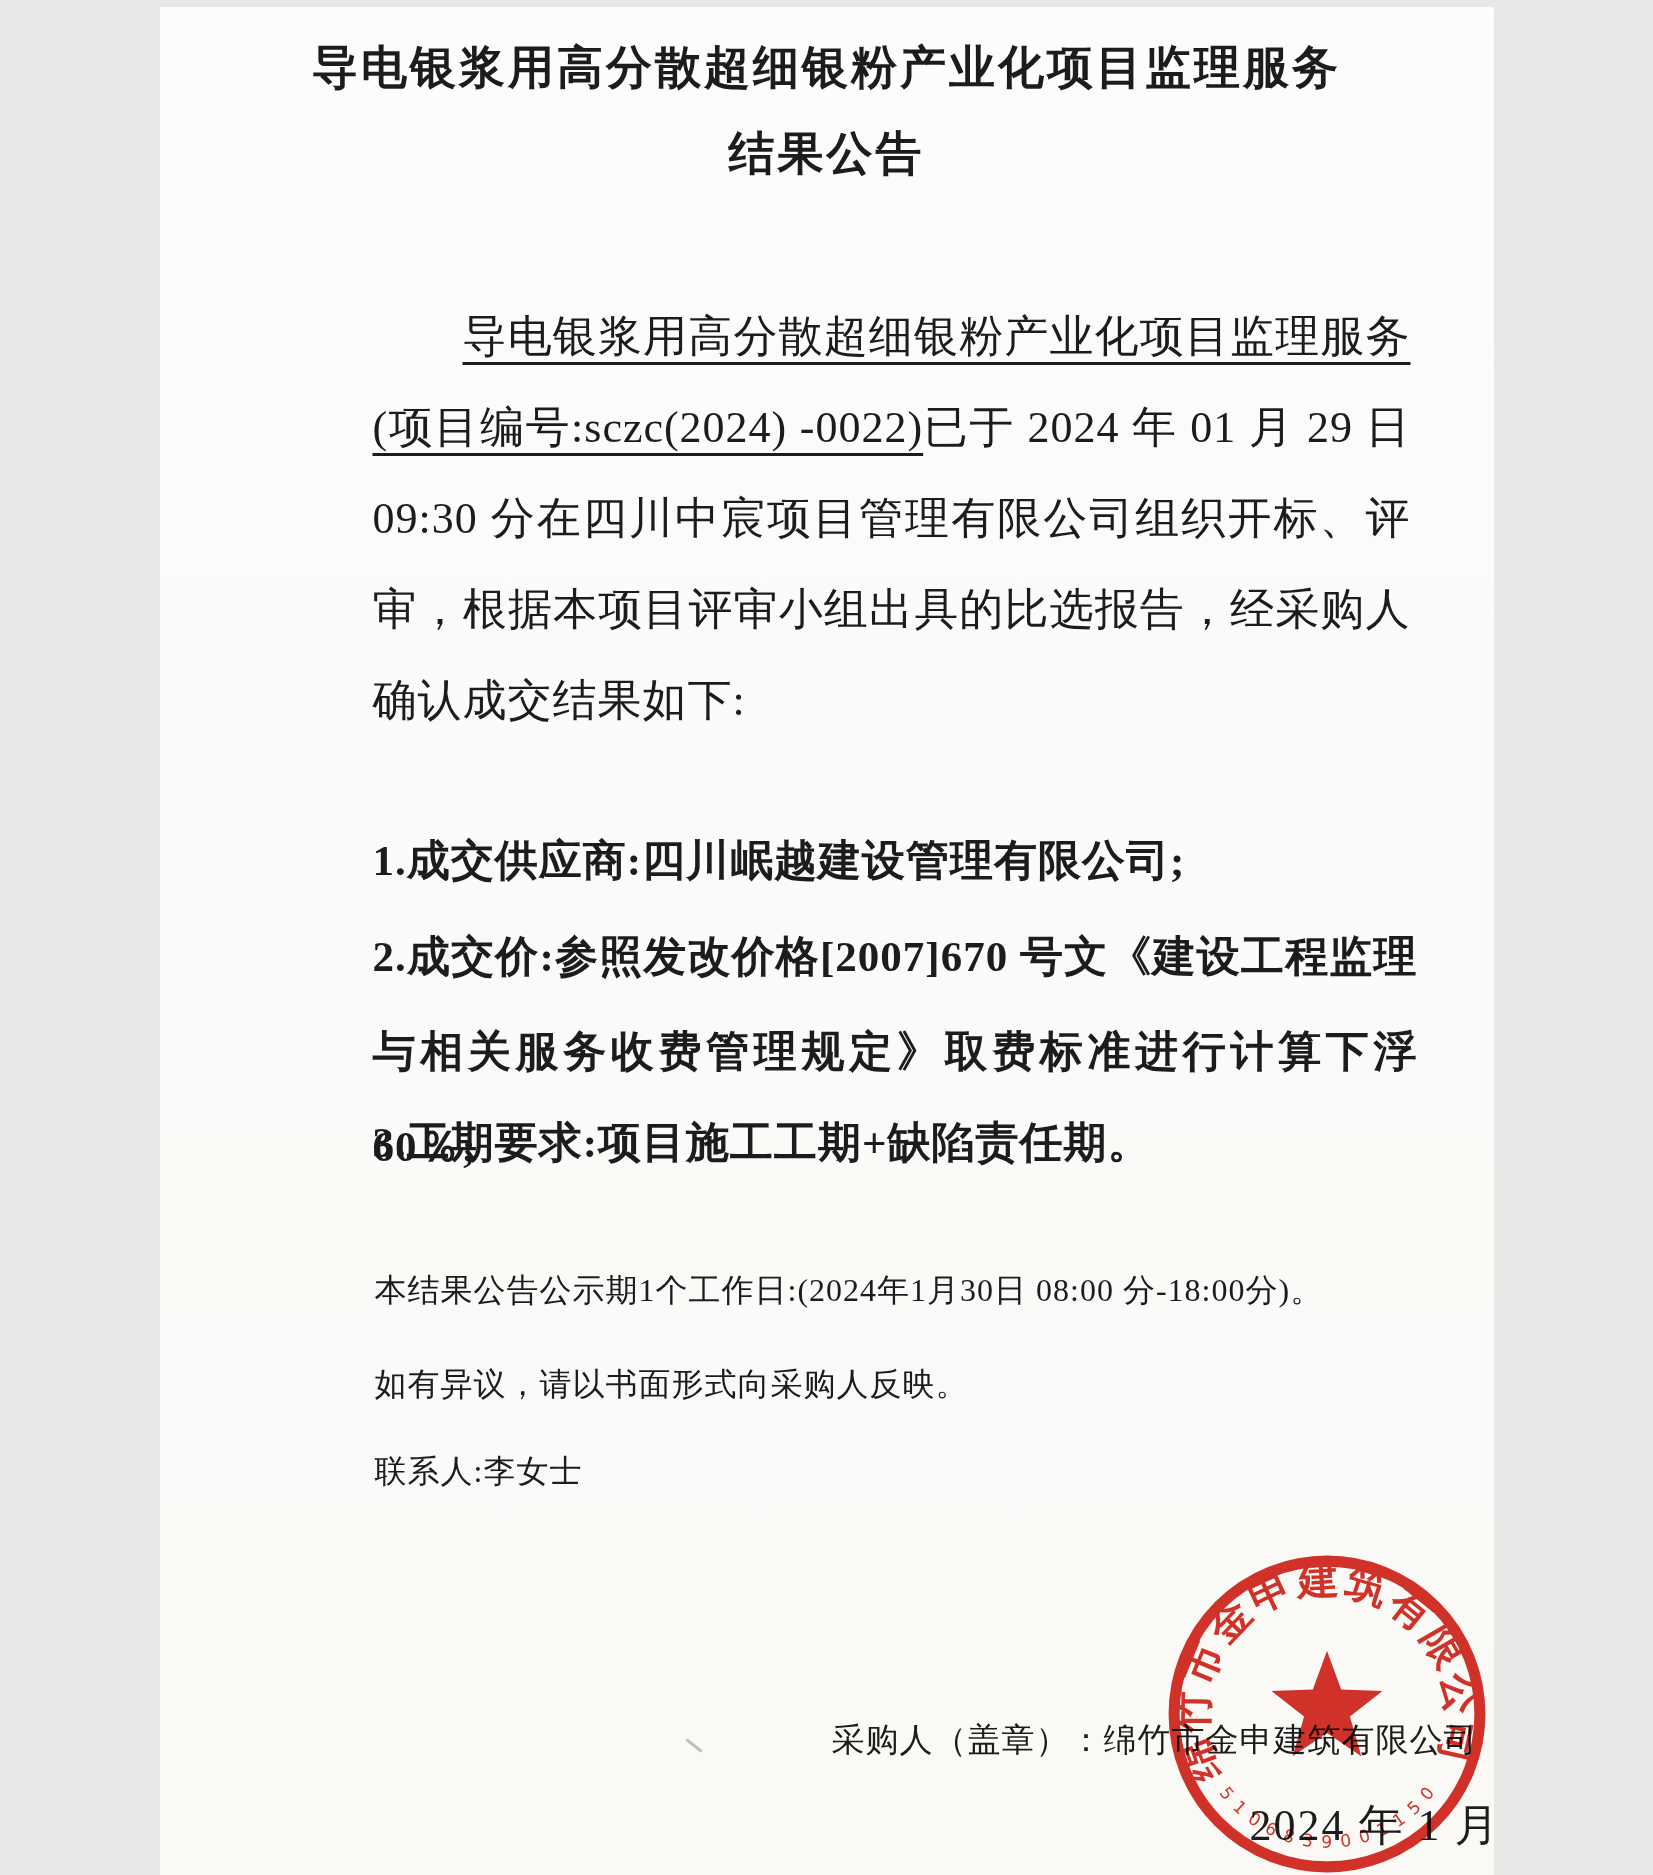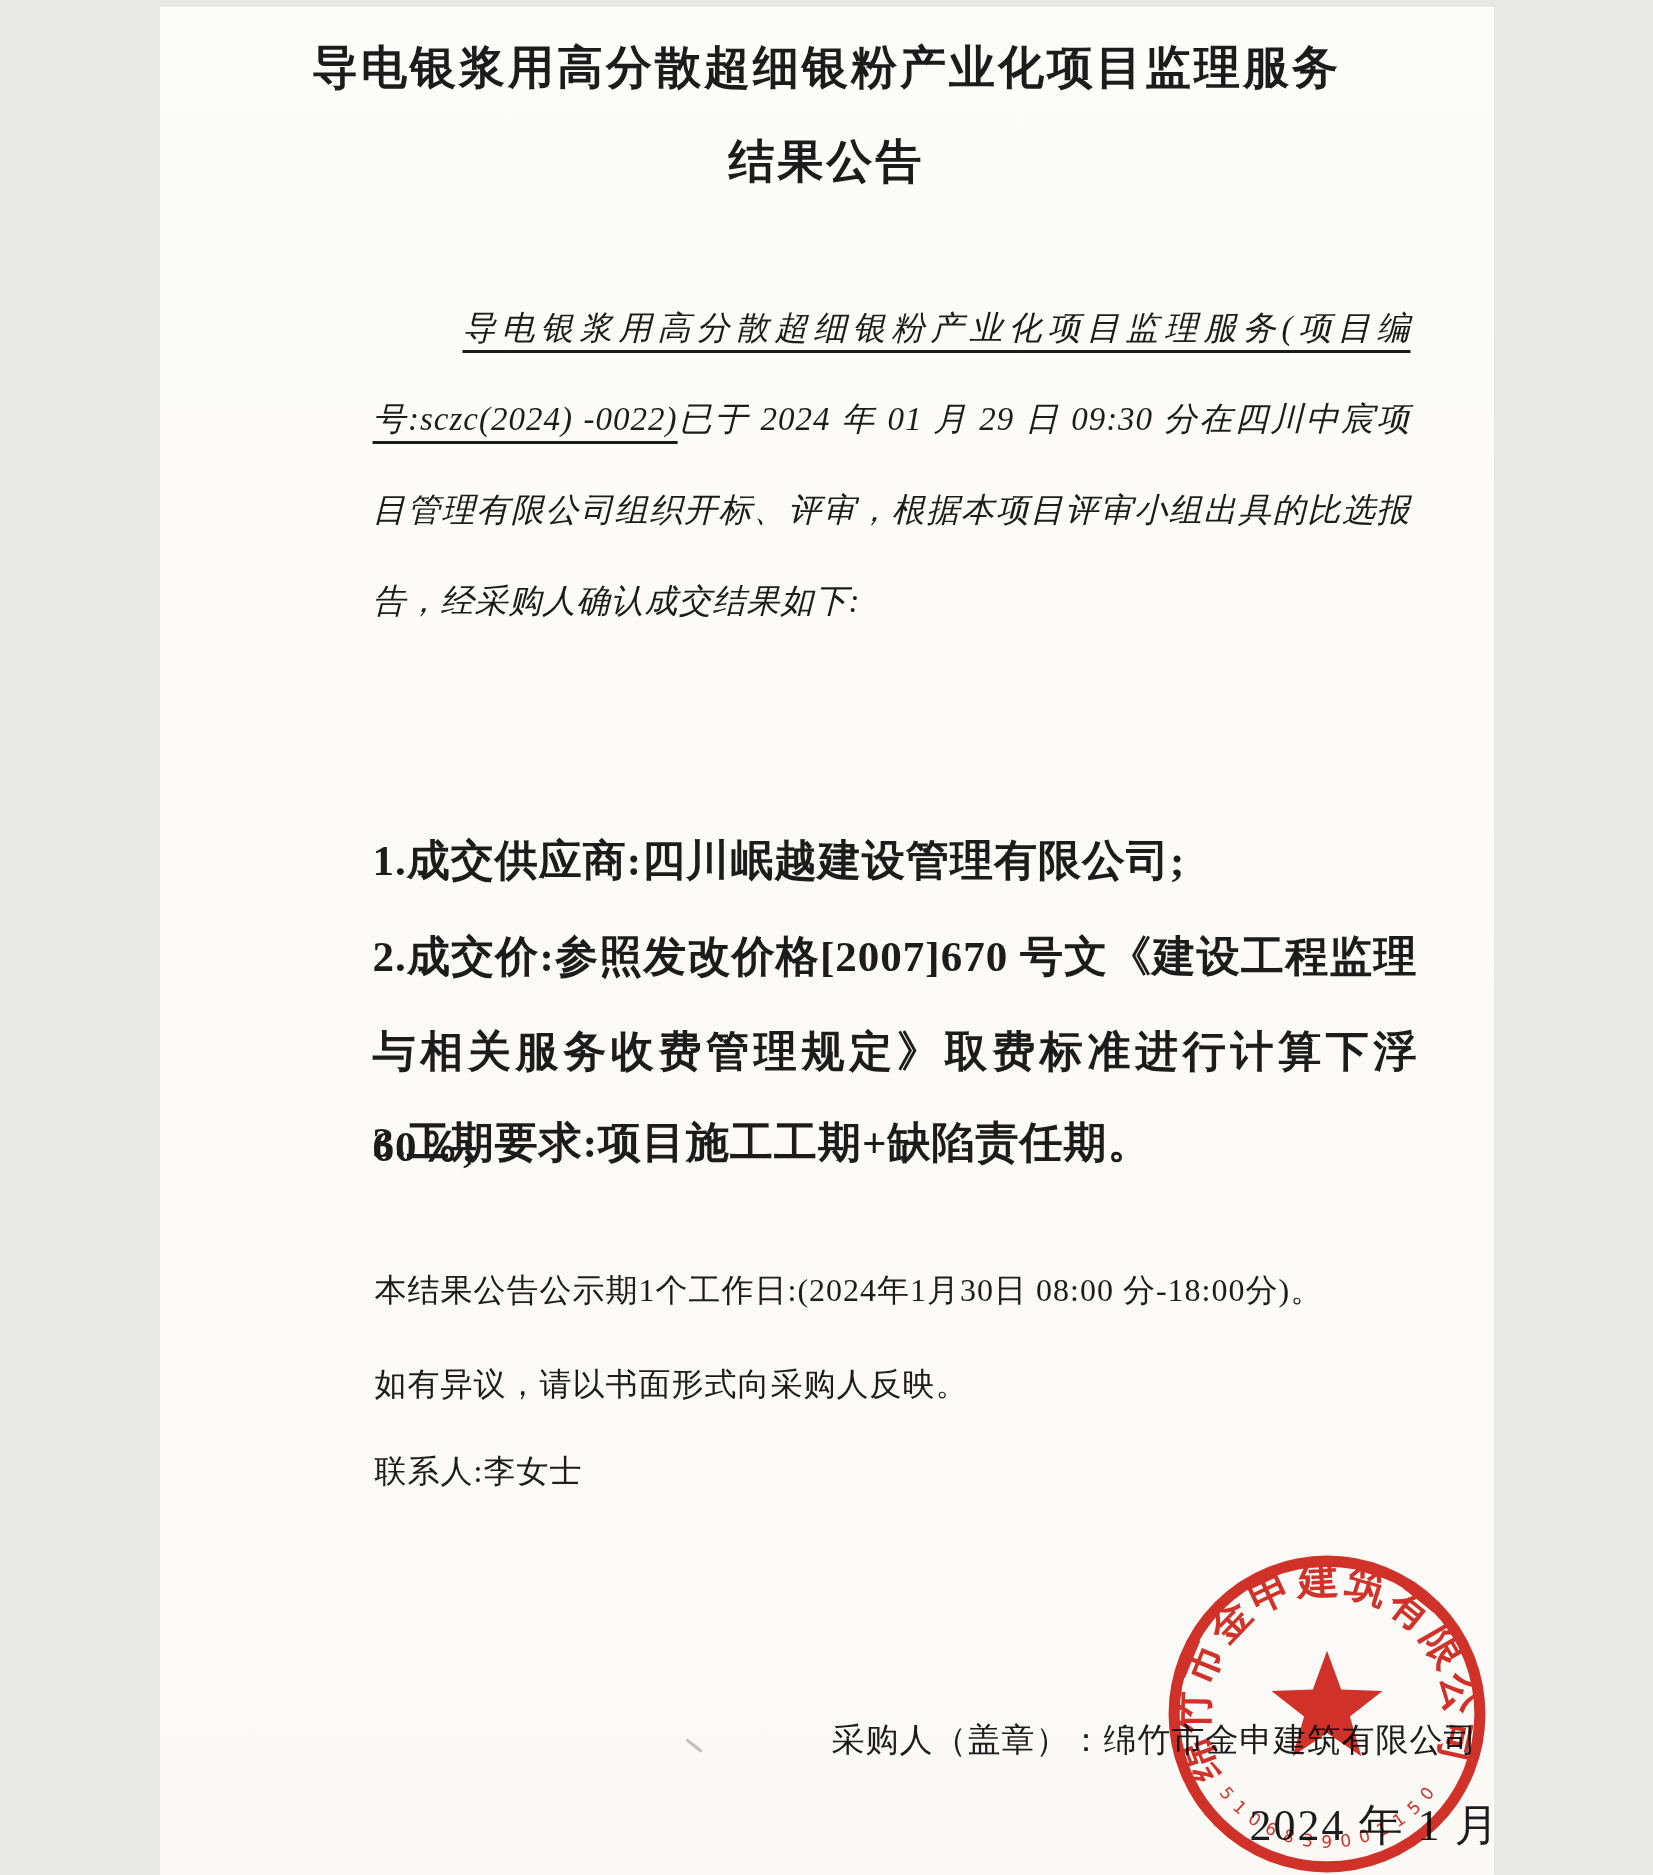--- a/index.html
+++ b/index.html
@@ -11,25 +11,25 @@
     font-family:"Liberation Serif","DejaVu Serif",serif;
     color:#1c1c1c;
     overflow:hidden;
   }
   .title1,.title2{
     position:absolute;left:0;width:100%;
     margin:0;text-align:center;
     font-size:46px;font-weight:700;letter-spacing:3px;
   }
   .title1{top:30px;}
-  .title2{top:124px;}
+  .title2{top:116px;}
   .intro{
-    position:absolute;top:276px;left:213px;width:1038px;
-    margin:0;font-size:33px;line-height:91px;
-    text-align:justify;text-indent:90px;letter-spacing:1px;font-style:italic;
+    position:absolute;top:284px;left:213px;width:1038px;
+    margin:0;font-size:44px;line-height:91px;
+    text-align:justify;text-indent:90px;letter-spacing:1px;
   }
   .intro .u{
     text-decoration:underline;
     text-underline-offset:11px;
     text-decoration-thickness:3px;
   }
   .item{
     position:absolute;left:213px;width:1045px;
     margin:0;font-size:43px;line-height:95px;
     font-weight:700;text-align:justify;letter-spacing:1px;

